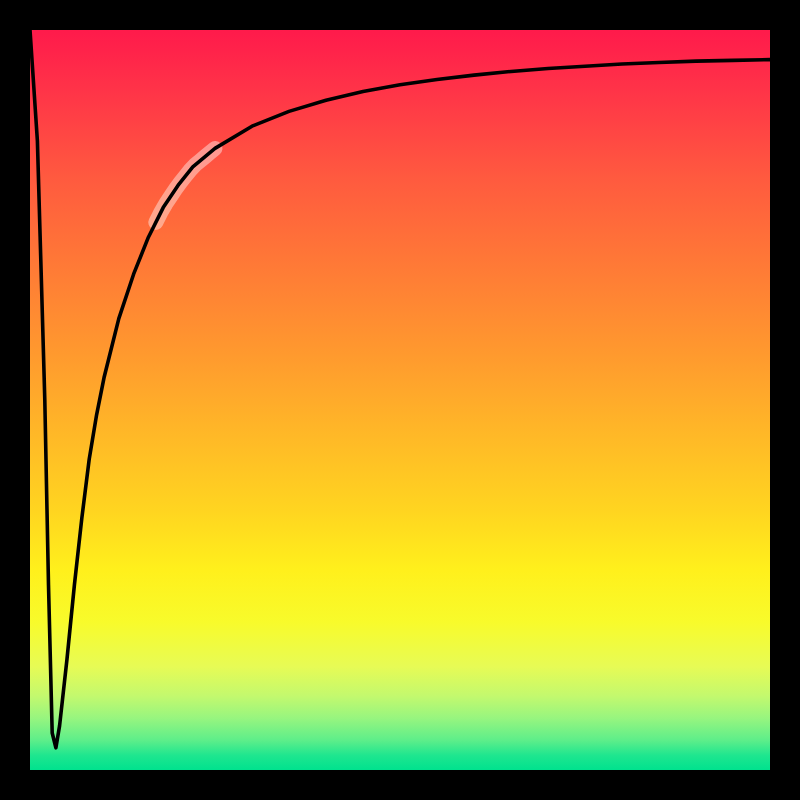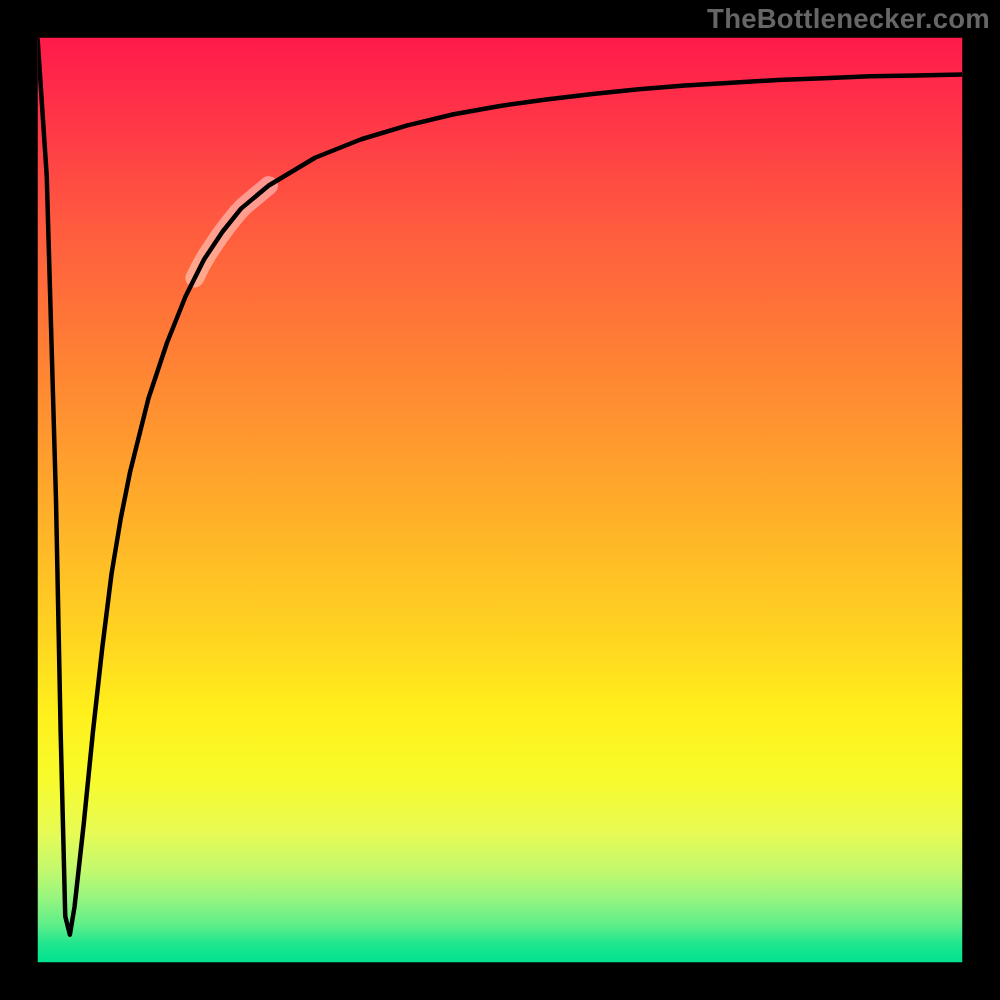--- a/index.html
+++ b/index.html
@@ -76,21 +76,20 @@
     stroke: rgba(255,255,255,0.42);
     stroke-width: 15;
     stroke-linecap: round;
   }
 </style>
 </head>
 <body>
 
 <div class="frame">
 
-  <div class="watermark">TheBottlenecker.com</div>
 
   <div class="plot-area">
     <div class="gradient-fill"></div>
 
     <svg class="curve-svg" viewBox="0 0 740 740" preserveAspectRatio="none">
       <path id="highlight-path" class="highlight" d="M125.80 192.40 L130.73 182.53 L135.67 173.90 L140.60 166.50 L145.53 159.10 L150.47 152.32 L155.40 146.15 L160.33 139.98 L165.27 134.84 L170.20 130.73 L175.13 126.62 L180.07 122.51 L185.00 118.40"></path>
       <path id="curve-path" class="curve-path" d="M0.00 0.00 L7.40 111.00 L14.80 370.00 L18.50 555.00 L22.20 703.00 L25.90 717.80 L29.60 695.60 L37.00 629.00 L44.40 555.00 L51.80 488.40 L59.20 429.20 L66.60 384.80 L74.00 347.80 L88.80 288.60 L103.60 244.20 L118.40 207.20 L133.20 177.60 L148.00 155.40 L162.80 136.90 L185.00 118.40 L222.00 96.20 L259.00 81.40 L296.00 70.30 L333.00 61.42 L370.00 54.76 L407.00 49.58 L444.00 45.14 L481.00 41.44 L518.00 38.48 L555.00 36.26 L592.00 34.04 L629.00 32.56 L666.00 31.08 L703.00 30.34 L740.00 29.60"></path>
     </svg>
   </div>
 

